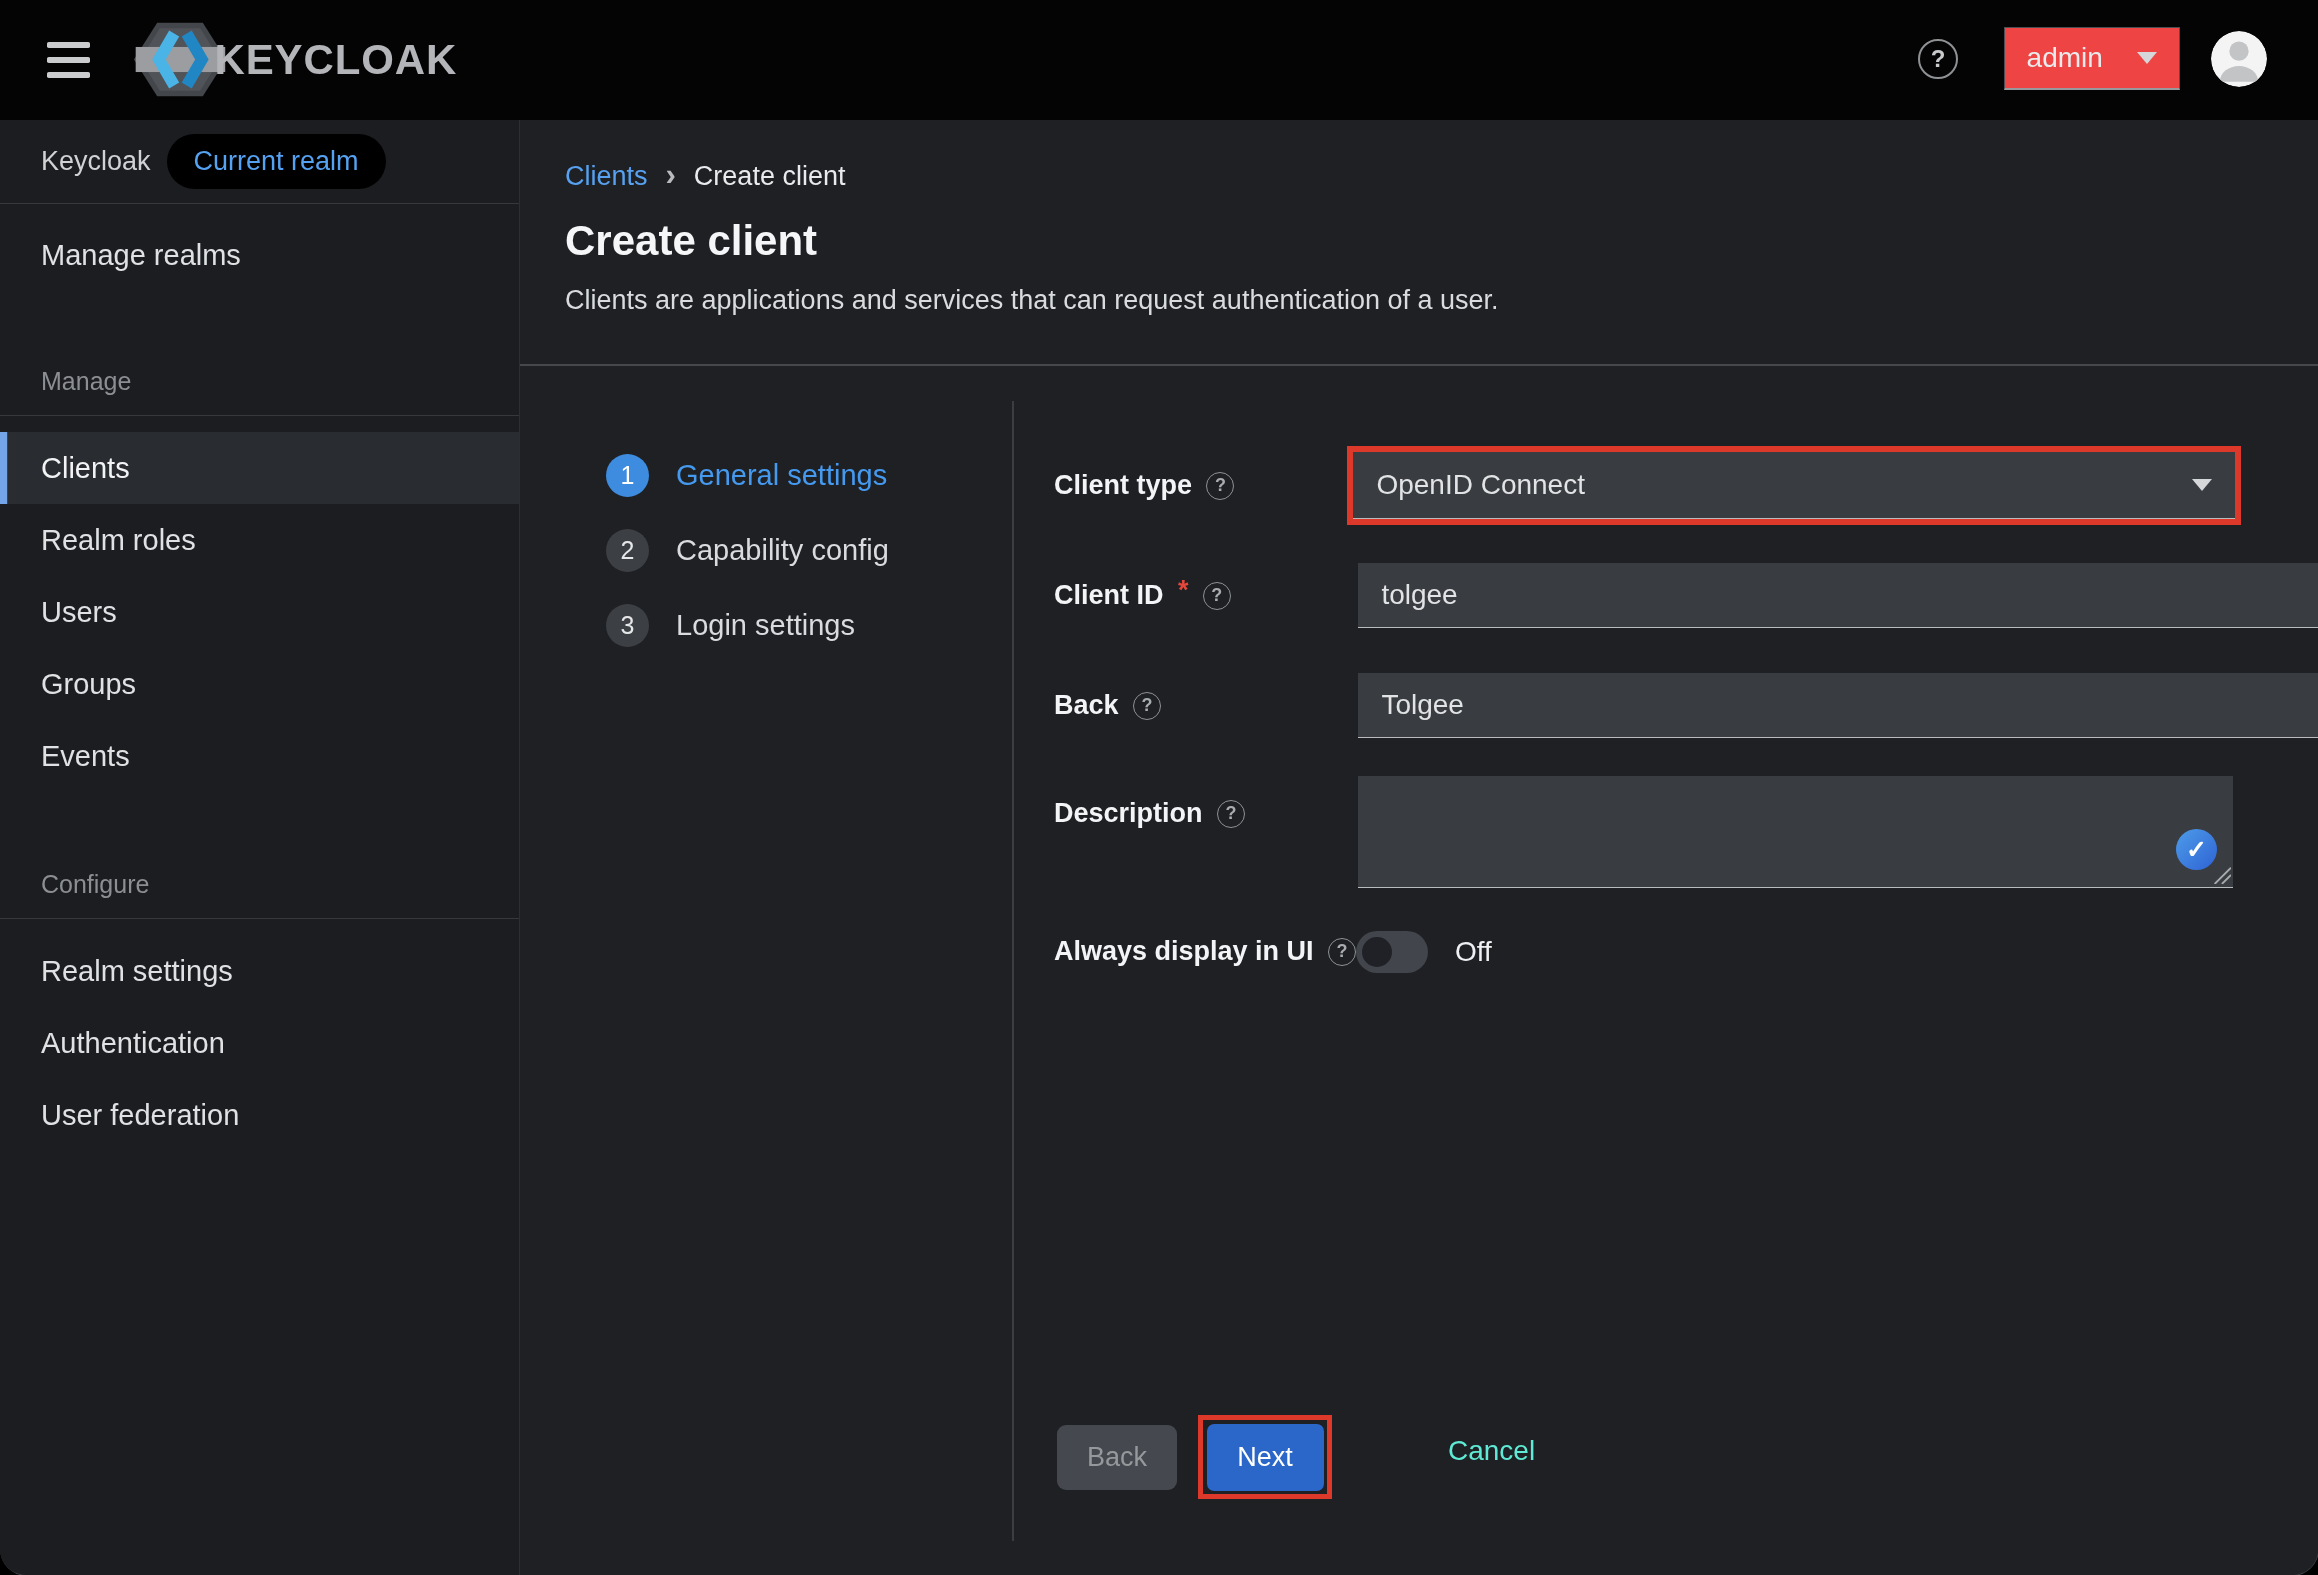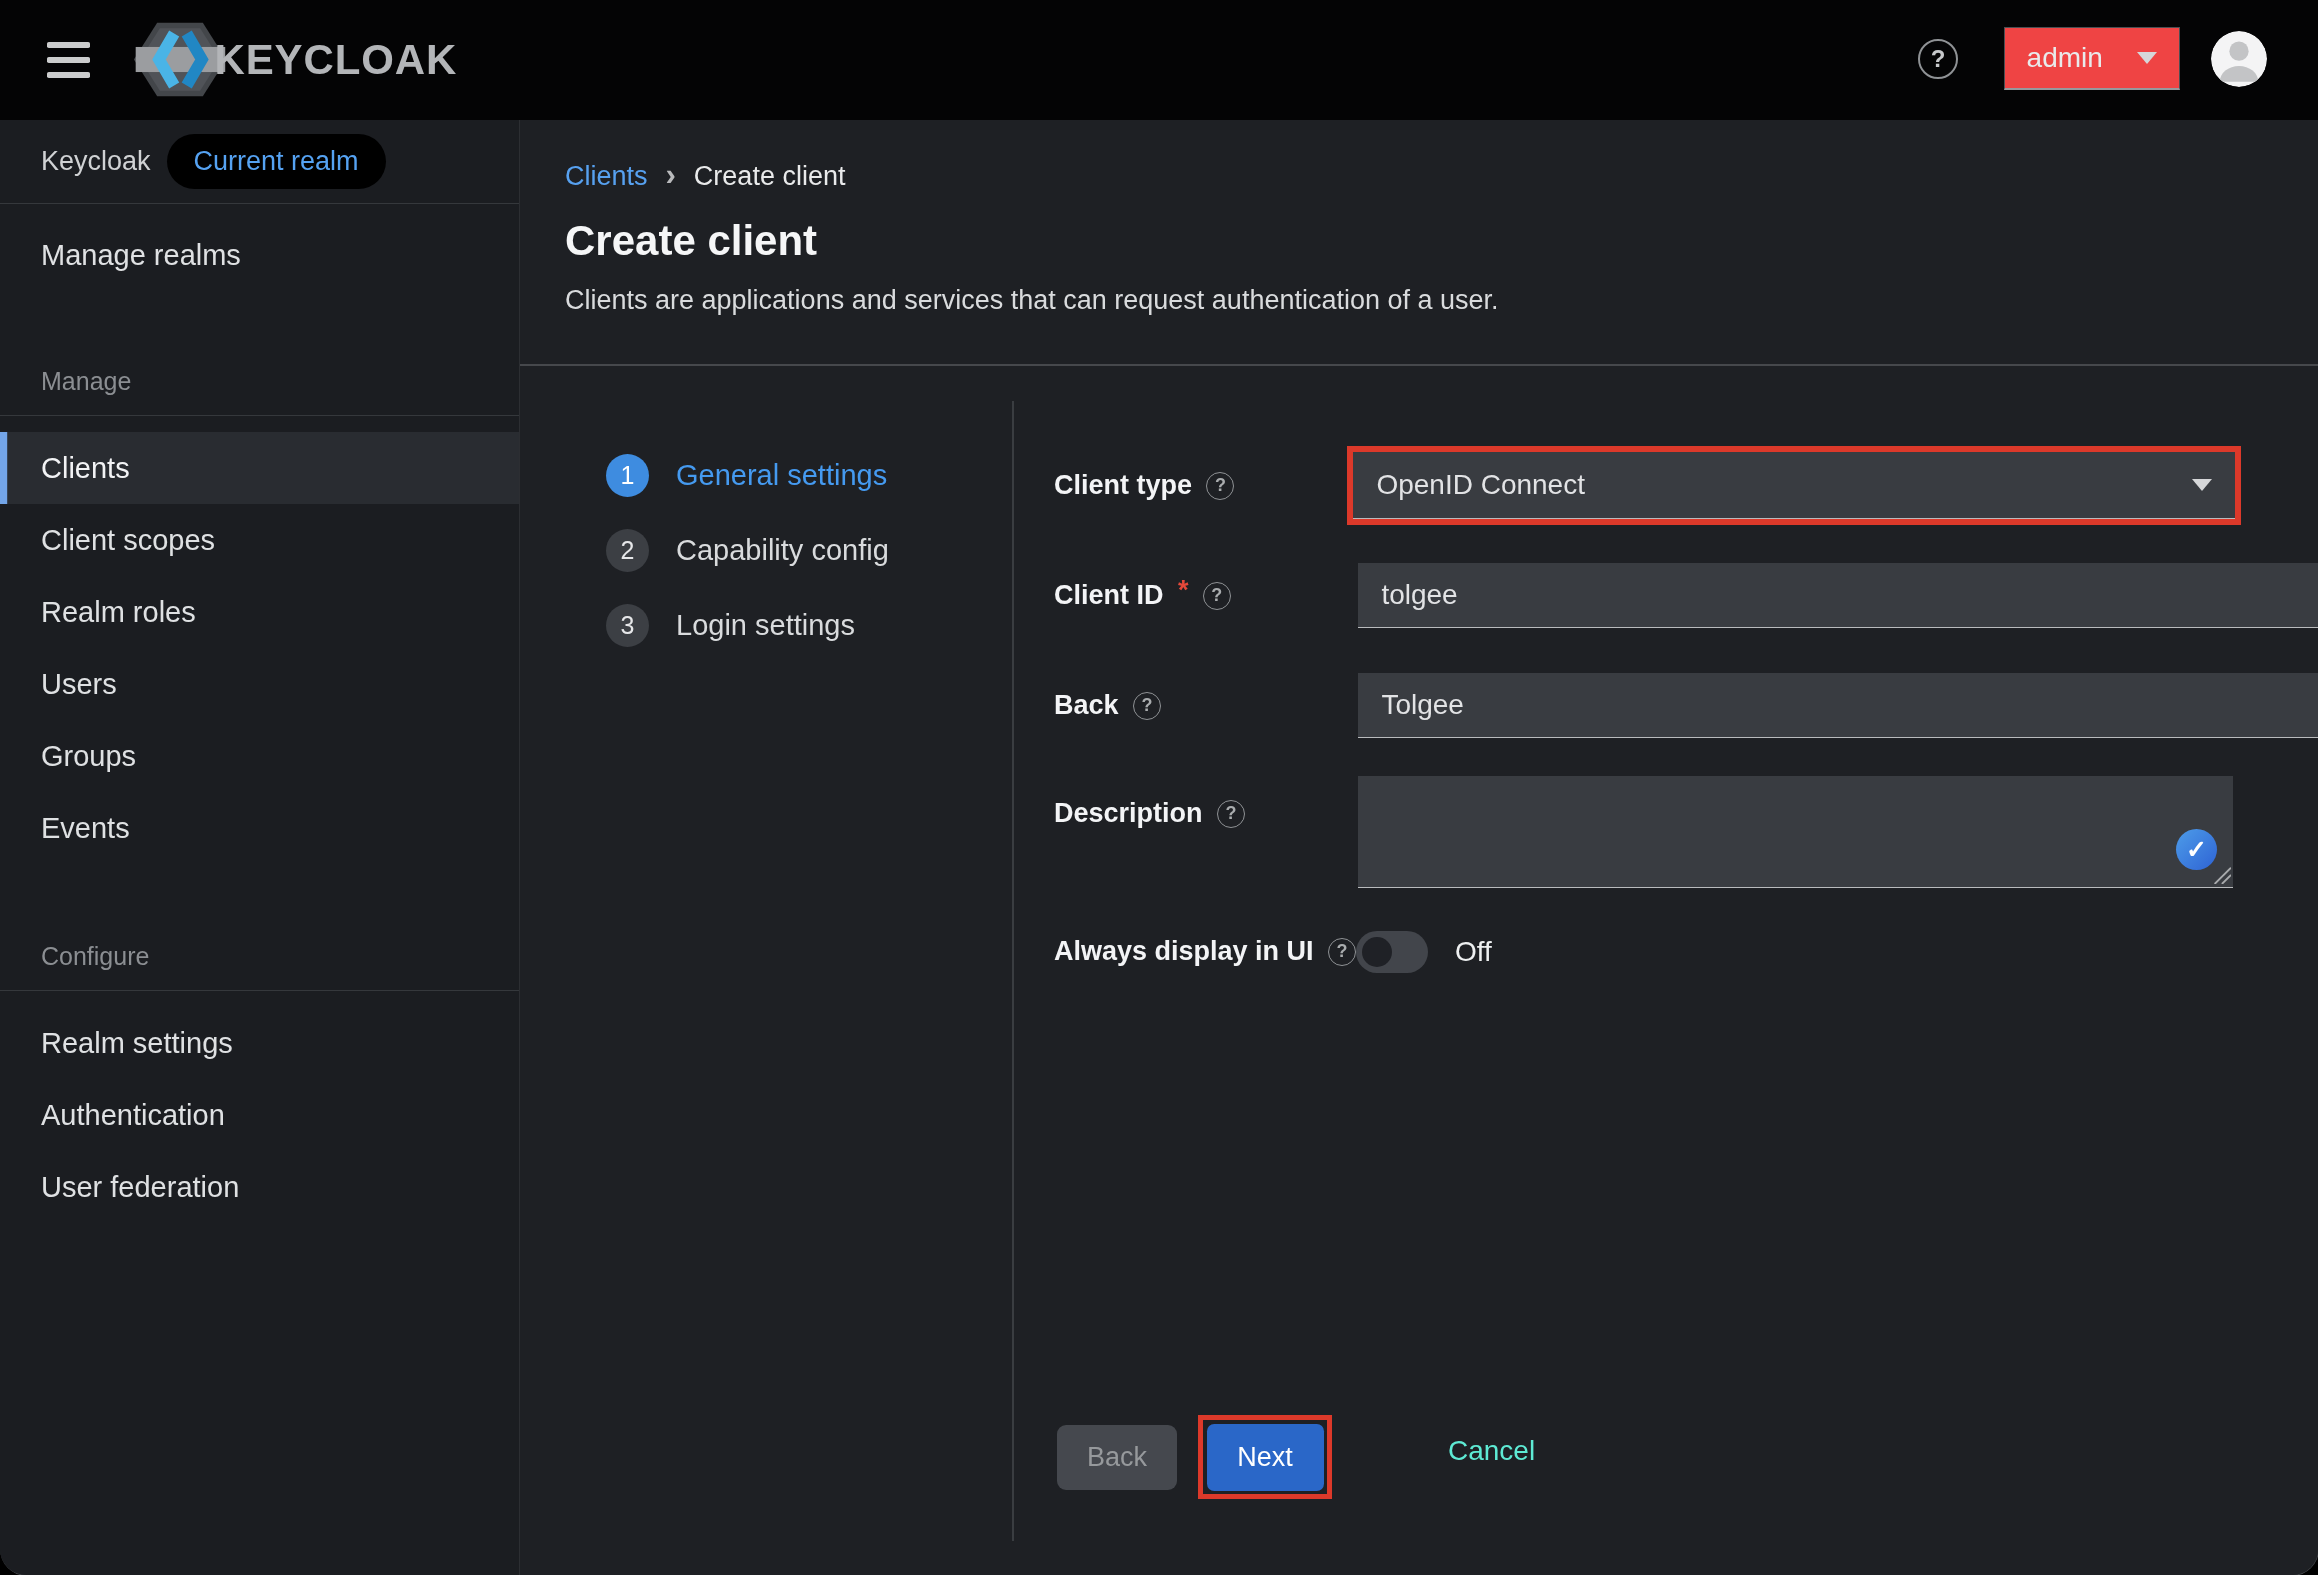--- a/index.html
+++ b/index.html
@@ -124,21 +124,20 @@
     <div class="realm-row">
       <span class="realm-app">Keycloak</span>
       <button class="realm-pill">Current realm</button>
     </div>
     <nav>
       <div class="nav-item nav-first">Manage realms</div>
       <div class="group-label">Manage</div>
       <div class="sep"></div>
       <div class="items">
         <div class="nav-item active">Clients</div>
-        <div class="nav-item">Client scopes</div>
         <div class="nav-item">Realm roles</div>
         <div class="nav-item">Users</div>
         <div class="nav-item">Groups</div>
         <div class="nav-item">Events</div>
       </div>
       <div class="group-label second">Configure</div>
       <div class="sep"></div>
       <div class="items">
         <div class="nav-item">Realm settings</div>
         <div class="nav-item">Authentication</div>

